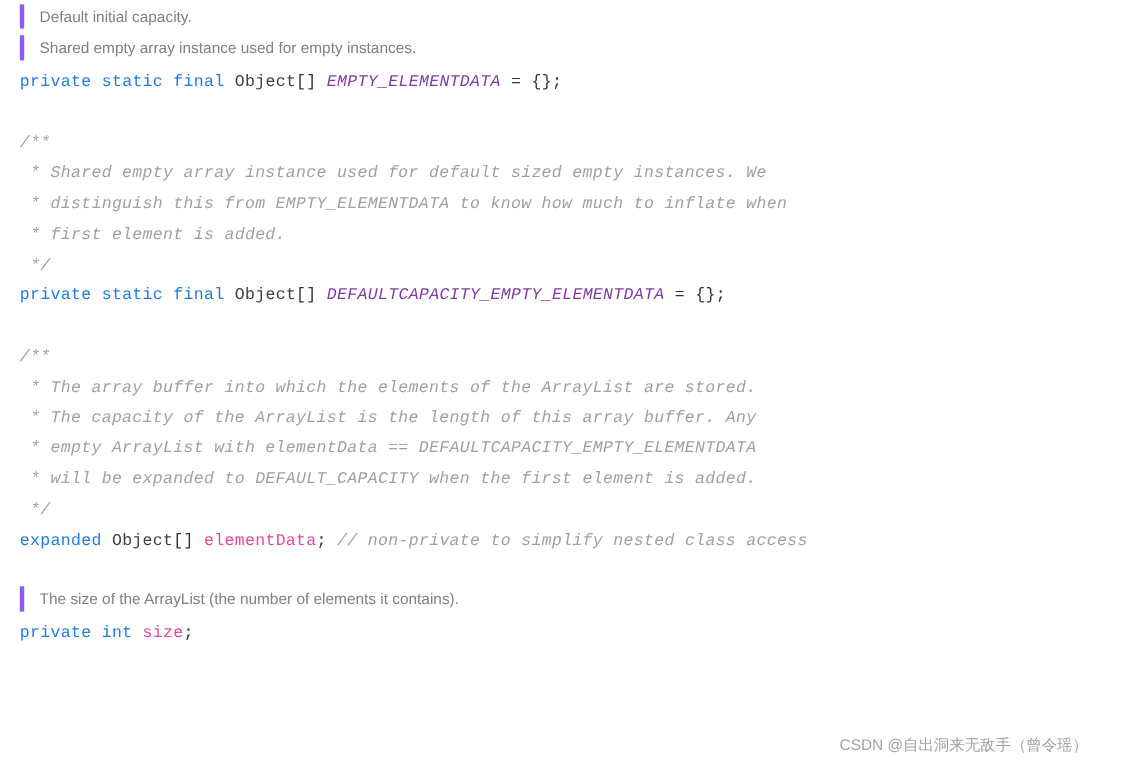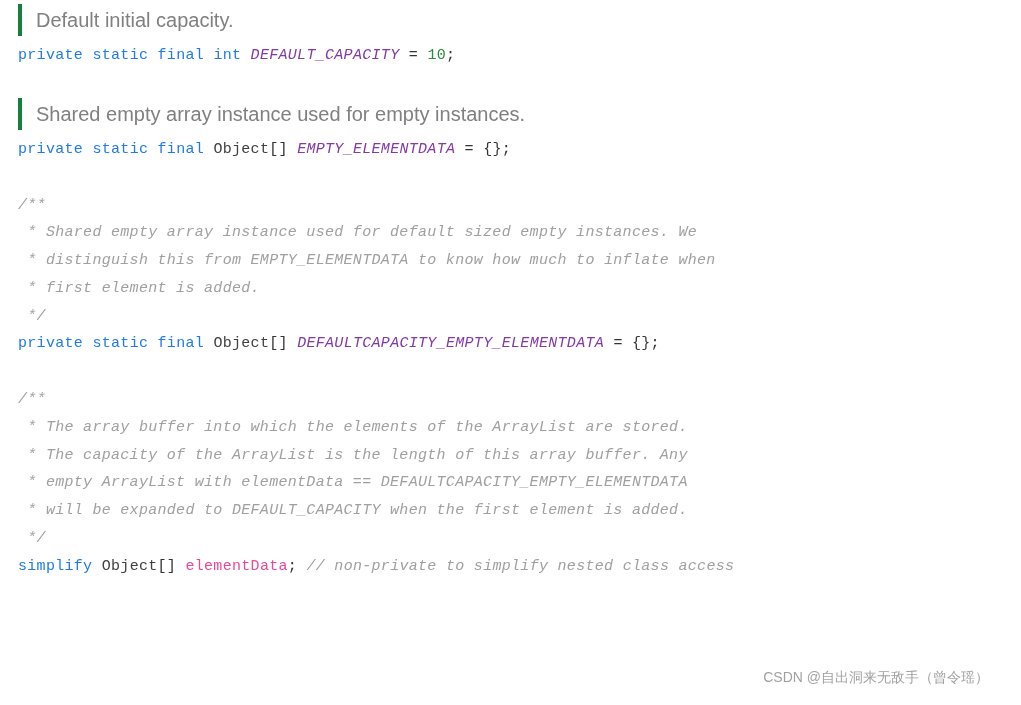--- a/index.html
+++ b/index.html
@@ -8,25 +8,25 @@
       font-family: Consolas, Monaco, 'Courier New', monospace;
       font-size: 15px;
       line-height: 1.9;
       padding: 4px 18px 18px 18px;
       color: #333;
       position: relative;
       width: 1021px;
       height: 705px;
     }
     .doc-comment {
-      border-left: 4px solid #15803d;
+      border-left: 4px solid #8b5cf6;
       padding-left: 14px;
       color: #808080;
       font-family: -apple-system, BlinkMacSystemFont, 'Segoe UI', sans-serif;
-      font-size: 20px;
+      font-size: 14px;
       margin-bottom: 6px;
       line-height: 1.6;
     }
     pre.code {
       font-family: Consolas, Monaco, 'Courier New', monospace;
       font-size: 15px;
       line-height: 1.85;
       white-space: pre;
       letter-spacing: 0.3px;
       margin-bottom: 28px;
@@ -48,30 +48,31 @@
       font-size: 14px;
       color: rgba(120,120,120,0.7);
       pointer-events: none;
     }
   </style>
 </head>
 <body>
 
 <div id="root">
     <div class="doc-comment">Default initial capacity.</div>
-    <pre class="code"><span class="kw">private</span><span> </span><span class="kw">static</span><span> </span><span class="kw">final</span><span> </span><span class="type">int</span><span> </span><span class="const-purple">DEFAULT_CAPACITY</span><span> </span><span class="punc">=</span><span> </span><span class="num">10</span><span class="punc">;</span></pre>
     <div class="doc-comment">Shared empty array instance used for empty instances.</div>
     <pre class="code"><span class="kw">private</span><span> </span><span class="kw">static</span><span> </span><span class="kw">final</span><span> </span><span class="cls">Object</span><span class="punc">[]</span><span> </span><span class="const-purple">EMPTY_ELEMENTDATA</span><span> </span><span class="punc">= {};</span></pre>
     <pre class="code"><span class="cm">/**
  * Shared empty array instance used for default sized empty instances. We
  * distinguish this from EMPTY_ELEMENTDATA to know how much to inflate when
  * first element is added.
  */</span><span>
 </span><span class="kw">private</span><span> </span><span class="kw">static</span><span> </span><span class="kw">final</span><span> </span><span class="cls">Object</span><span class="punc">[]</span><span> </span><span class="const-purple">DEFAULTCAPACITY_EMPTY_ELEMENTDATA</span><span> </span><span class="punc">= {};</span></pre>
     <pre class="code"><span class="cm">/**
  * The array buffer into which the elements of the ArrayList are stored.
  * The capacity of the ArrayList is the length of this array buffer. Any
  * empty ArrayList with elementData == DEFAULTCAPACITY_EMPTY_ELEMENTDATA
  * will be expanded to DEFAULT_CAPACITY when the first element is added.
  */</span><span>
-</span><span class="kw">simplify</span><span> </span><span class="cls">Object</span><span class="punc">[]</span><span> </span><span class="ident-brown">elementData</span><span class="punc">;</span><span> </span><span class="cm">// non-private to simplify nested class access</span></pre>
+</span><span class="kw">expanded</span><span> </span><span class="cls">Object</span><span class="punc">[]</span><span> </span><span class="ident-brown">elementData</span><span class="punc">;</span><span> </span><span class="cm">// non-private to simplify nested class access</span></pre>
+    <div class="doc-comment">The size of the ArrayList (the number of elements it contains).</div>
+    <pre class="code last"><span class="kw">private</span><span> </span><span class="type">int</span><span> </span><span class="ident-brown">size</span><span class="punc">;</span></pre>
   </div>
 <div class="watermark">CSDN @自出洞来无敌手（曾令瑶）</div>
 
 </body></html>

